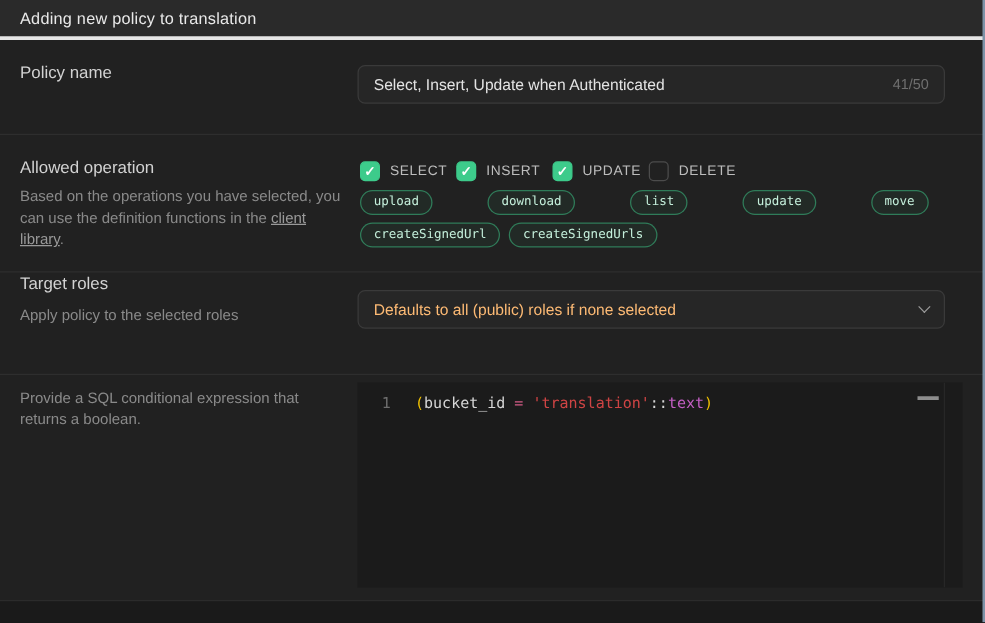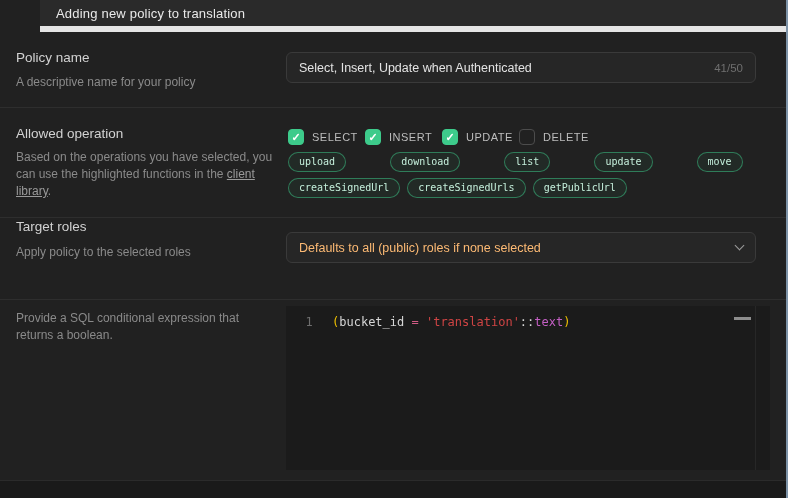--- a/index.html
+++ b/index.html
@@ -4,22 +4,22 @@
 <style>
   * { margin:0; padding:0; box-sizing:border-box; }
   html,body { background:#161616; }
   #stage {
     position:relative; width:788px; height:498px; overflow:hidden;
     background:#212121; font-family:"Liberation Sans", sans-serif;
   }
   
   .hdr {
     position:absolute; top:0; left:0; right:0; height:32px;
-    background:#2a2a2a; border-bottom:6px solid #e5e5e5;
-    display:flex; align-items:center; padding:11px 16px;margin-left:40px;
+    background:#2a2a2a; border-bottom:3px solid #e5e5e5;
+    display:flex; align-items:center; padding:11px 16px;
   }
   .hdr-title { font-size:13px; color:#e9e9e9; letter-spacing:.2px; }
 
   .section { position:absolute; left:0; right:0; display:flex; }
   .sec-border { border-bottom:1px solid #2e2e2e; }
   .leftcol { width:286px; flex:0 0 286px; padding-left:16px; }
   .rightcol { flex:1; padding-right:16px; }
   .f-label { font-size:13.5px; color:#d2d2d2; }
   .f-desc  { font-size:12px; color:#8a8a8a; line-height:17px; width:258px; }
   .f-desc a { color:#9a9a9a; text-decoration:underline; cursor:pointer; }
@@ -81,35 +81,34 @@
 
 <div id="stage">
 
   <div class="hdr">
     <span class="hdr-title">Adding new policy to translation</span>
   </div>
 
   <div class="section sec-border" style="top:33px; height:75px;">
     <div class="leftcol">
       <div class="f-label" style="margin-top:17px;">Policy name</div>
-      <div class="f-desc" style="margin-top:9px;">A descriptive name for your policy</div>
     </div>
     <div class="rightcol">
       <div class="control" style="margin-top:19px;">
         <span class="val">Select, Insert, Update when Authenticated</span>
         <span class="counter">41/50</span>
       </div>
     </div>
   </div>
 
   <div class="section sec-border" style="top:109px; height:109px;">
     <div class="leftcol">
       <div class="f-label" style="margin-top:17px;">Allowed operation</div>
       <div class="f-desc" style="margin-top:8px;">
-        <span>Based on the operations you have selected, you can use the highlighted functions in the </span><a>client library</a><span>.</span>
+        <span>Based on the operations you have selected, you can use the definition functions in the </span><a>client library</a><span>.</span>
       </div>
     </div>
     <div class="rightcol">
       <div class="checks">
         <div class="check checked">
           <span class="box">✓</span>
           <span class="check-label">SELECT</span>
         </div>
         <div class="check checked">
           <span class="box">✓</span>
@@ -129,21 +128,20 @@
         <span class="pill on">download</span>
         <span class="pill on">list</span>
         <span class="pill on">update</span>
         <span class="pill on">move</span>
         <span class="pill on">copy</span>
         <span class="pill">remove</span>
       </div>
       <div class="pill-row r2">
         <span class="pill on">createSignedUrl</span>
         <span class="pill on">createSignedUrls</span>
-        <span class="pill on">getPublicUrl</span>
       </div>
     </div>
   </div>
 
   <div class="section sec-border" style="top:219px; height:81px;">
     <div class="leftcol">
       <div class="f-label" style="">Target roles</div>
       <div class="f-desc" style="margin-top:10px;">Apply policy to the selected roles</div>
     </div>
     <div class="rightcol">

